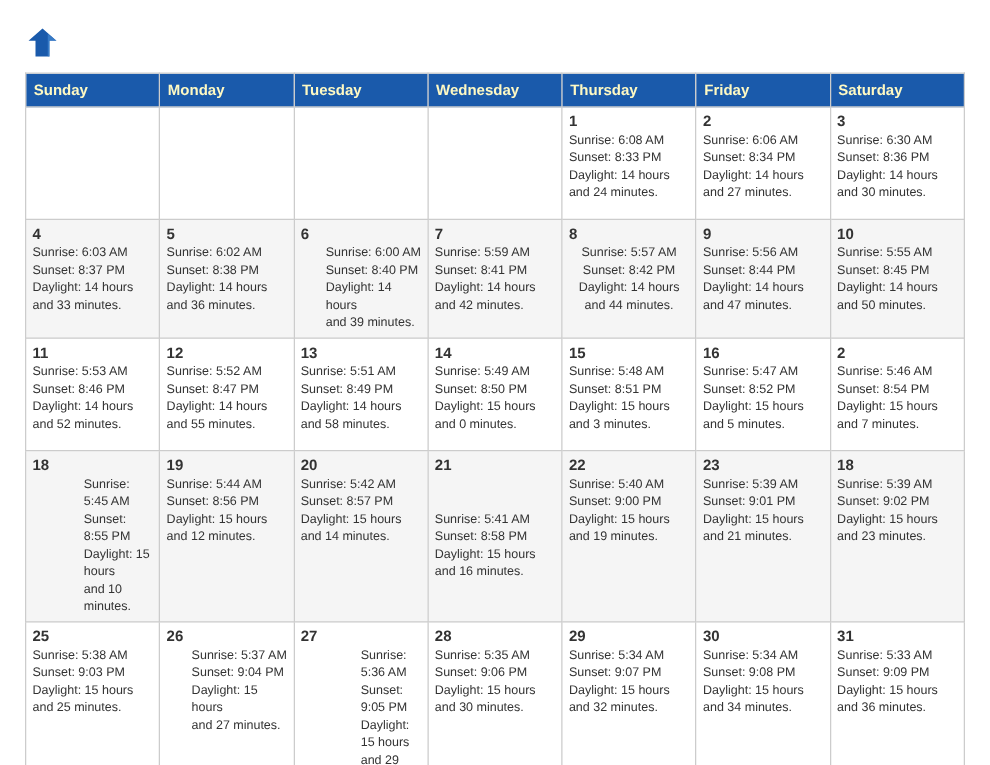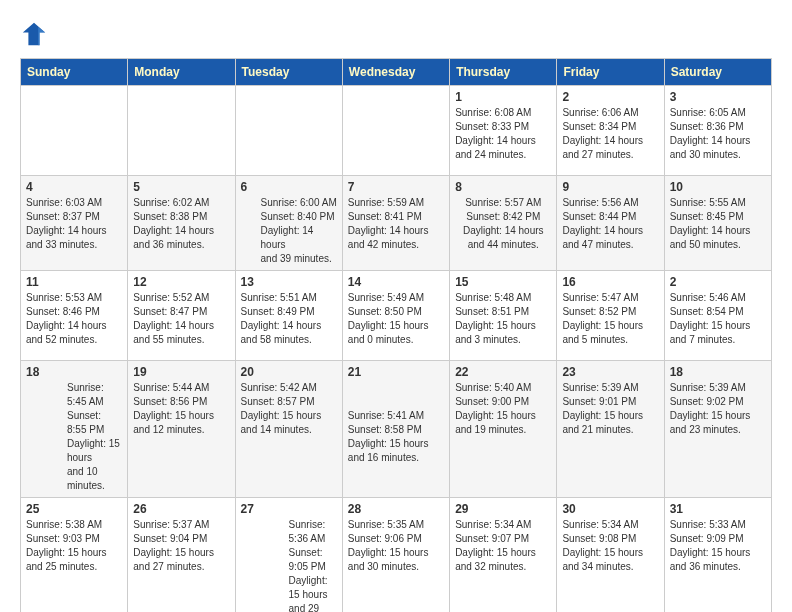--- a/index.html
+++ b/index.html
@@ -131,21 +131,21 @@
         </td>
         <td>
           <div class="day-number">2</div>
           <div class="day-info" style="white-space: pre-line;">Sunrise: 6:06 AM
 Sunset: 8:34 PM
 Daylight: 14 hours
 and 27 minutes.</div>
         </td>
         <td>
           <div class="day-number">3</div>
-          <div class="day-info" style="white-space: pre-line;">Sunrise: 6:05 AM
+          <div class="day-info" style="white-space: pre-line;">Sunrise: 6:30 AM
 Sunset: 8:36 PM
 Daylight: 14 hours
 and 30 minutes.</div>
         </td>
       </tr>
       <tr>
         <td>
           <div class="day-number">4</div>
           <div class="day-info" style="white-space: pre-line;">Sunrise: 6:03 AM
 Sunset: 8:37 PM
@@ -300,21 +300,21 @@
       <tr>
         <td>
           <div class="day-number">25</div>
           <div class="day-info" style="white-space: pre-line;">Sunrise: 5:38 AM
 Sunset: 9:03 PM
 Daylight: 15 hours
 and 25 minutes.</div>
         </td>
         <td>
           <div class="day-number">26</div>
-          <div class="day-info" style="white-space: pre-line;">Sunrise: 5:37 AM
+          <div class="day-info" style="white-space: pre-line; margin-left: 20px;">Sunrise: 5:37 AM
 Sunset: 9:04 PM
 Daylight: 15 hours
 and 27 minutes.</div>
         </td>
         <td>
           <div class="day-number">27</div>
           <div class="day-info" style="white-space: pre-line; margin-left: 48px;">Sunrise: 5:36 AM
 Sunset: 9:05 PM
 Daylight: 15 hours
 and 29 minutes.</div>

